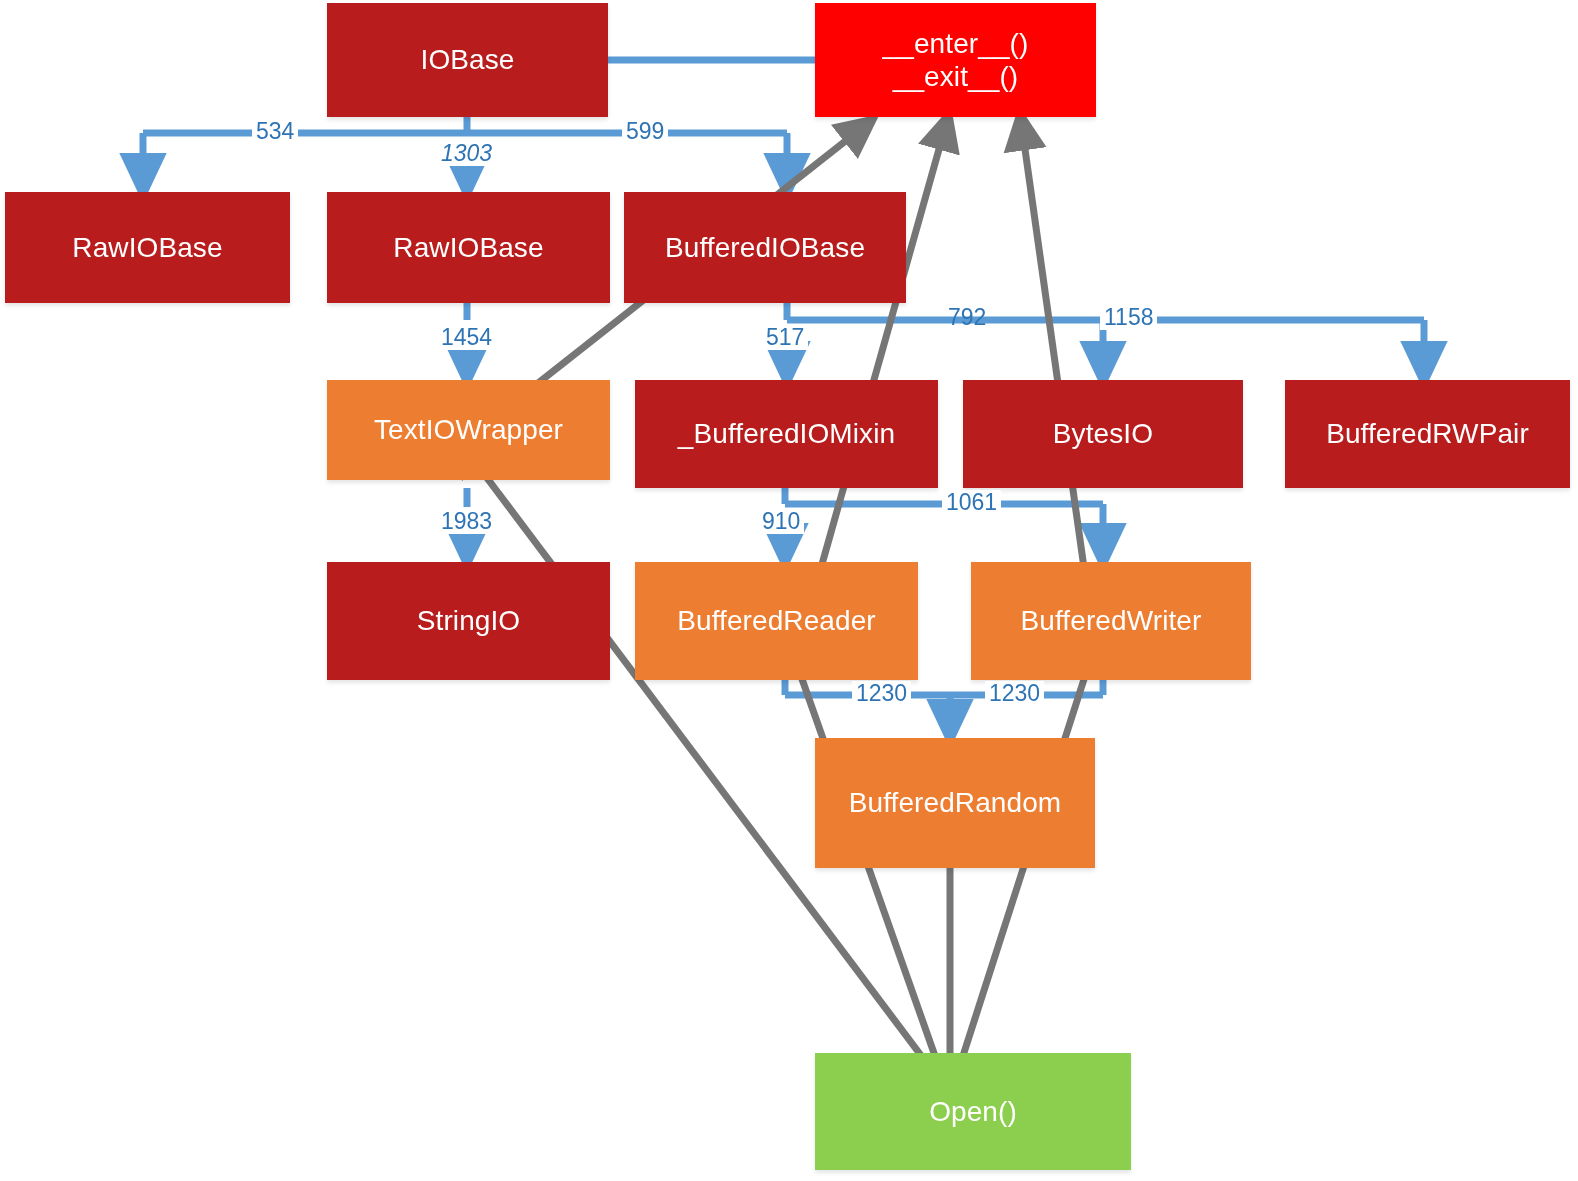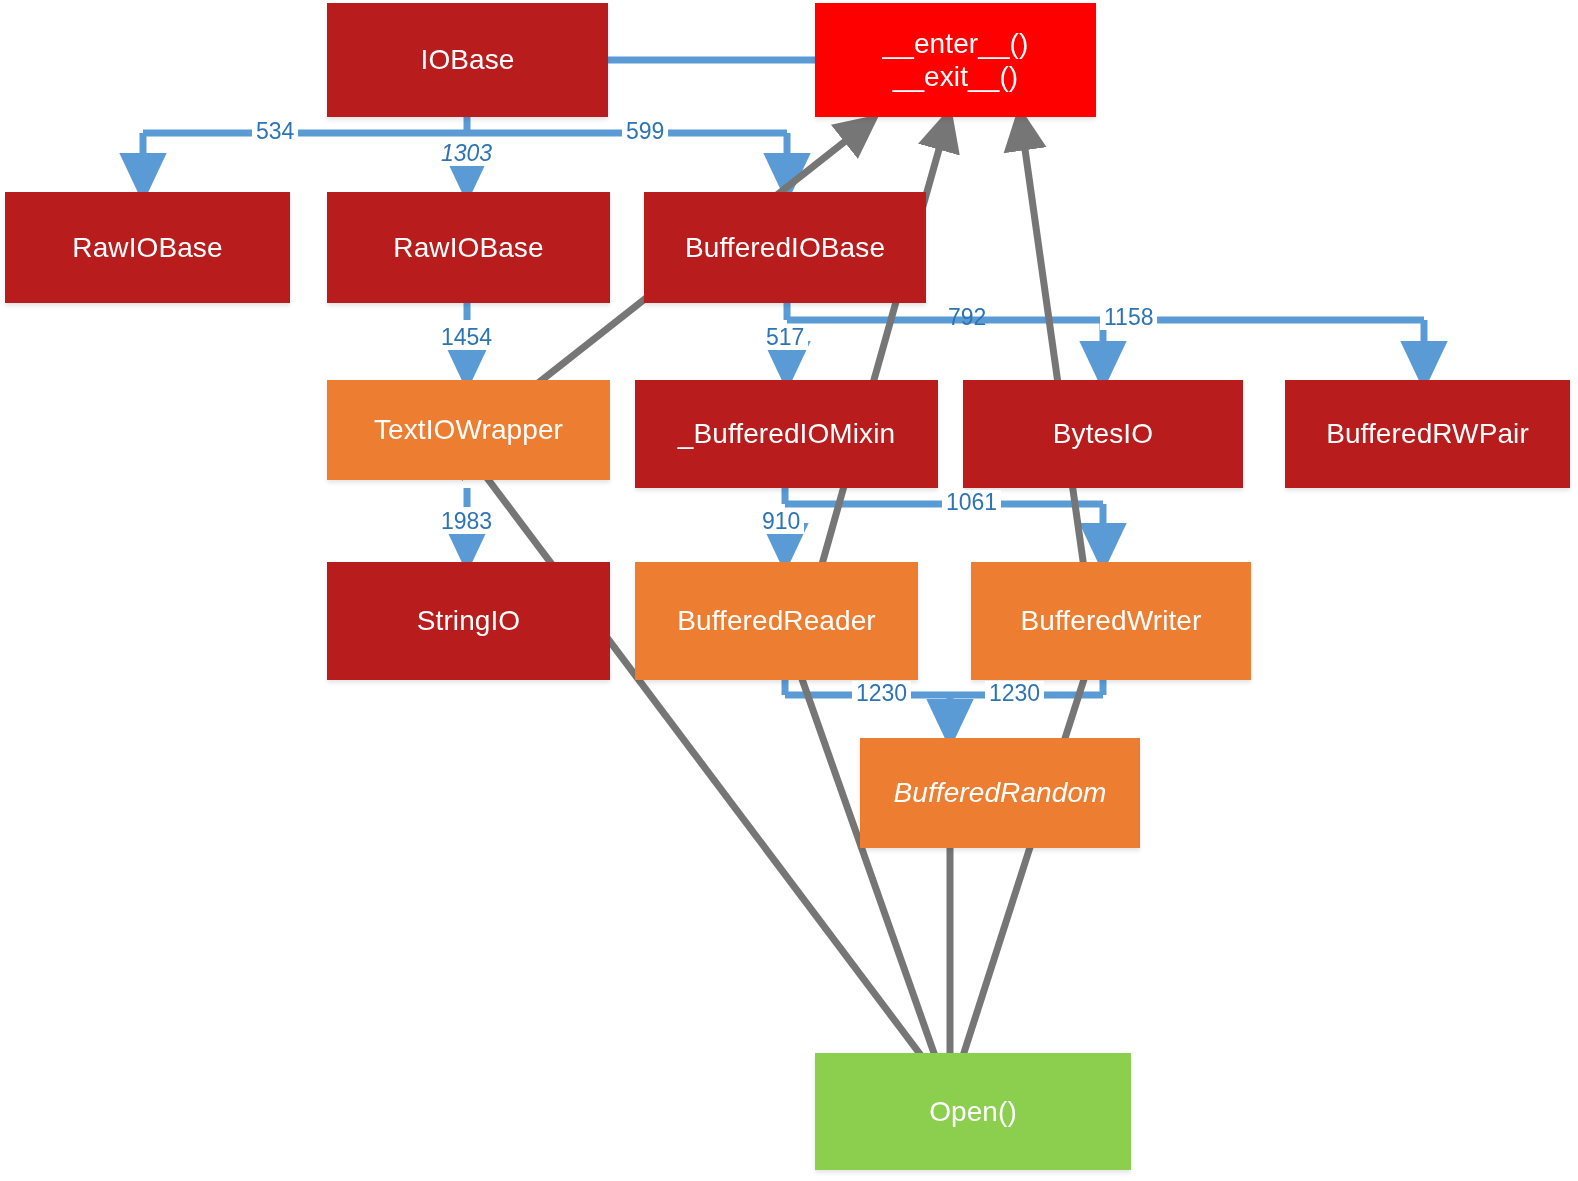--- a/index.html
+++ b/index.html
@@ -128,32 +128,32 @@
       <path d="M952,1090 L1095,645" marker-end="url(#greyhead)"></path>
     </g>
   </svg>
 
   <div class="node blue" style="left:327px;top:3px;width:281px;height:114px;">IOBase</div>
   <div class="node red" style="left:815px;top:3px;width:281px;height:114px;">__enter__()
 __exit__()</div>
 
   <div class="node blue" style="left:5px;top:192px;width:285px;height:111px;">RawIOBase</div>
   <div class="node blue" style="left:327px;top:192px;width:283px;height:111px;">RawIOBase</div>
-  <div class="node blue" style="left:644px;top:192px;width:282px;height:111px;">BufferedIOBase</div>
+  <div class="node blue" style="left:624px;top:192px;width:282px;height:111px;">BufferedIOBase</div>
 
   <div class="node orange" style="left:327px;top:380px;width:283px;height:100px;">TextIOWrapper</div>
   <div class="node blue" style="left:635px;top:380px;width:303px;height:108px;">_BufferedIOMixin</div>
   <div class="node blue" style="left:963px;top:380px;width:280px;height:108px;">BytesIO</div>
   <div class="node blue" style="left:1285px;top:380px;width:285px;height:108px;">BufferedRWPair</div>
 
   <div class="node blue" style="left:327px;top:562px;width:283px;height:118px;">StringIO</div>
   <div class="node orange" style="left:635px;top:562px;width:283px;height:118px;">BufferedReader</div>
   <div class="node orange" style="left:971px;top:562px;width:280px;height:118px;">BufferedWriter</div>
 
-  <div class="node orange" style="left:860px;top:738px;width:280px;height:110px;font-style:italic;">BufferedRandom</div>
+  <div class="node orange" style="left:815px;top:738px;width:280px;height:130px;">BufferedRandom</div>
 
   <div class="node green" style="left:815px;top:1053px;width:316px;height:117px;">Open()</div>
 
   <div class="edge-label" style="left:252px;top:119px;">534</div>
   <div class="edge-label" style="left:622px;top:119px;">599</div>
   <div class="edge-label" style="left:437px;top:141px;font-style:italic;">1303</div>
   <div class="edge-label" style="left:437px;top:325px;">1454</div>
   <div class="edge-label" style="left:762px;top:325px;">517</div>
   <div class="edge-label" style="left:944px;top:305px;background:transparent;">792</div>
   <div class="edge-label" style="left:1100px;top:305px;">1158</div>

